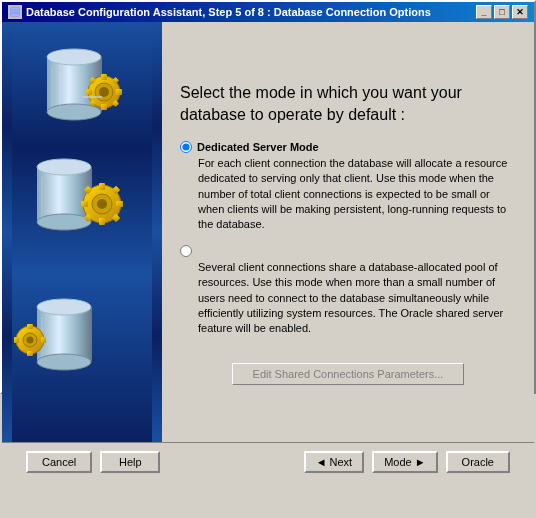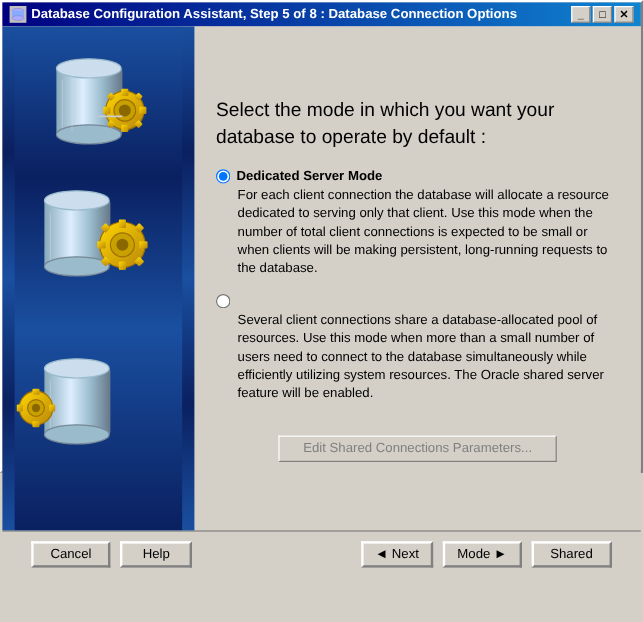--- a/index.html
+++ b/index.html
@@ -344,16 +344,16 @@
     </div>
     <div class="footer-right">
       <button class="nav-btn">
         <span>◄</span>
         <span>Next</span>
       </button>
       <button class="nav-btn active-btn">
         <span>Mode</span>
         <span>►</span>
       </button>
-      <button class="win-btn">Shared</button>
+      <button class="win-btn">Oracle</button>
     </div>
   </div>
 </div>
 
 </body></html>

